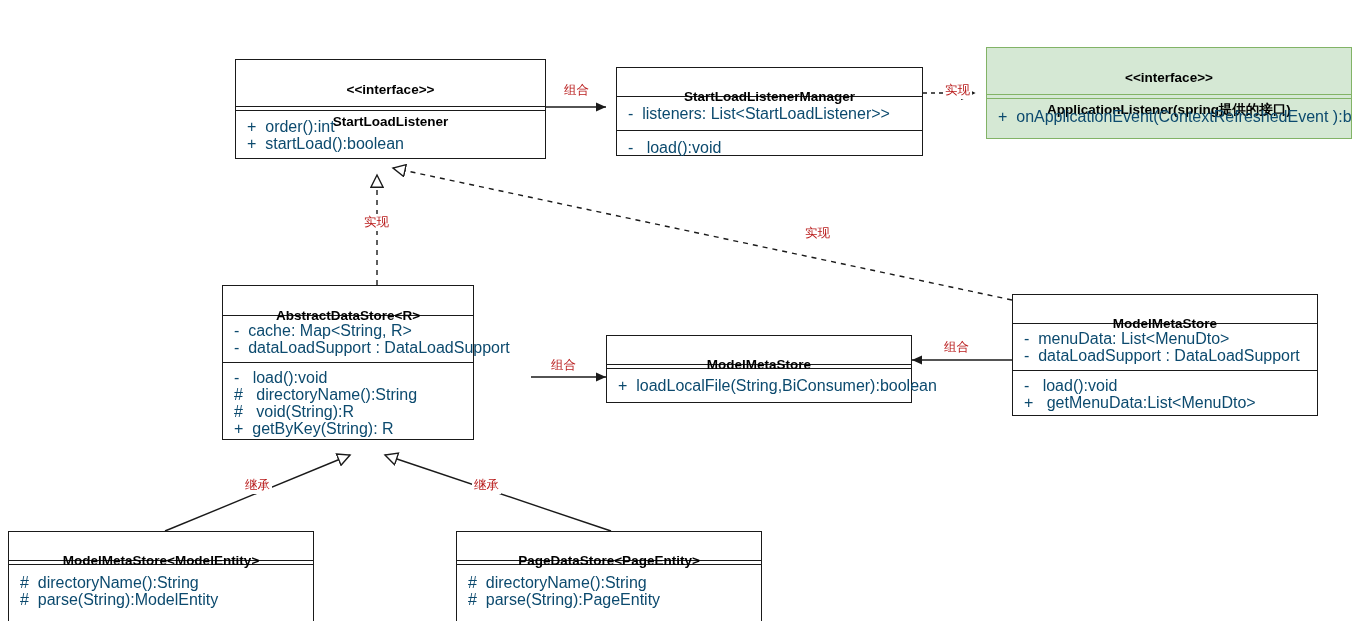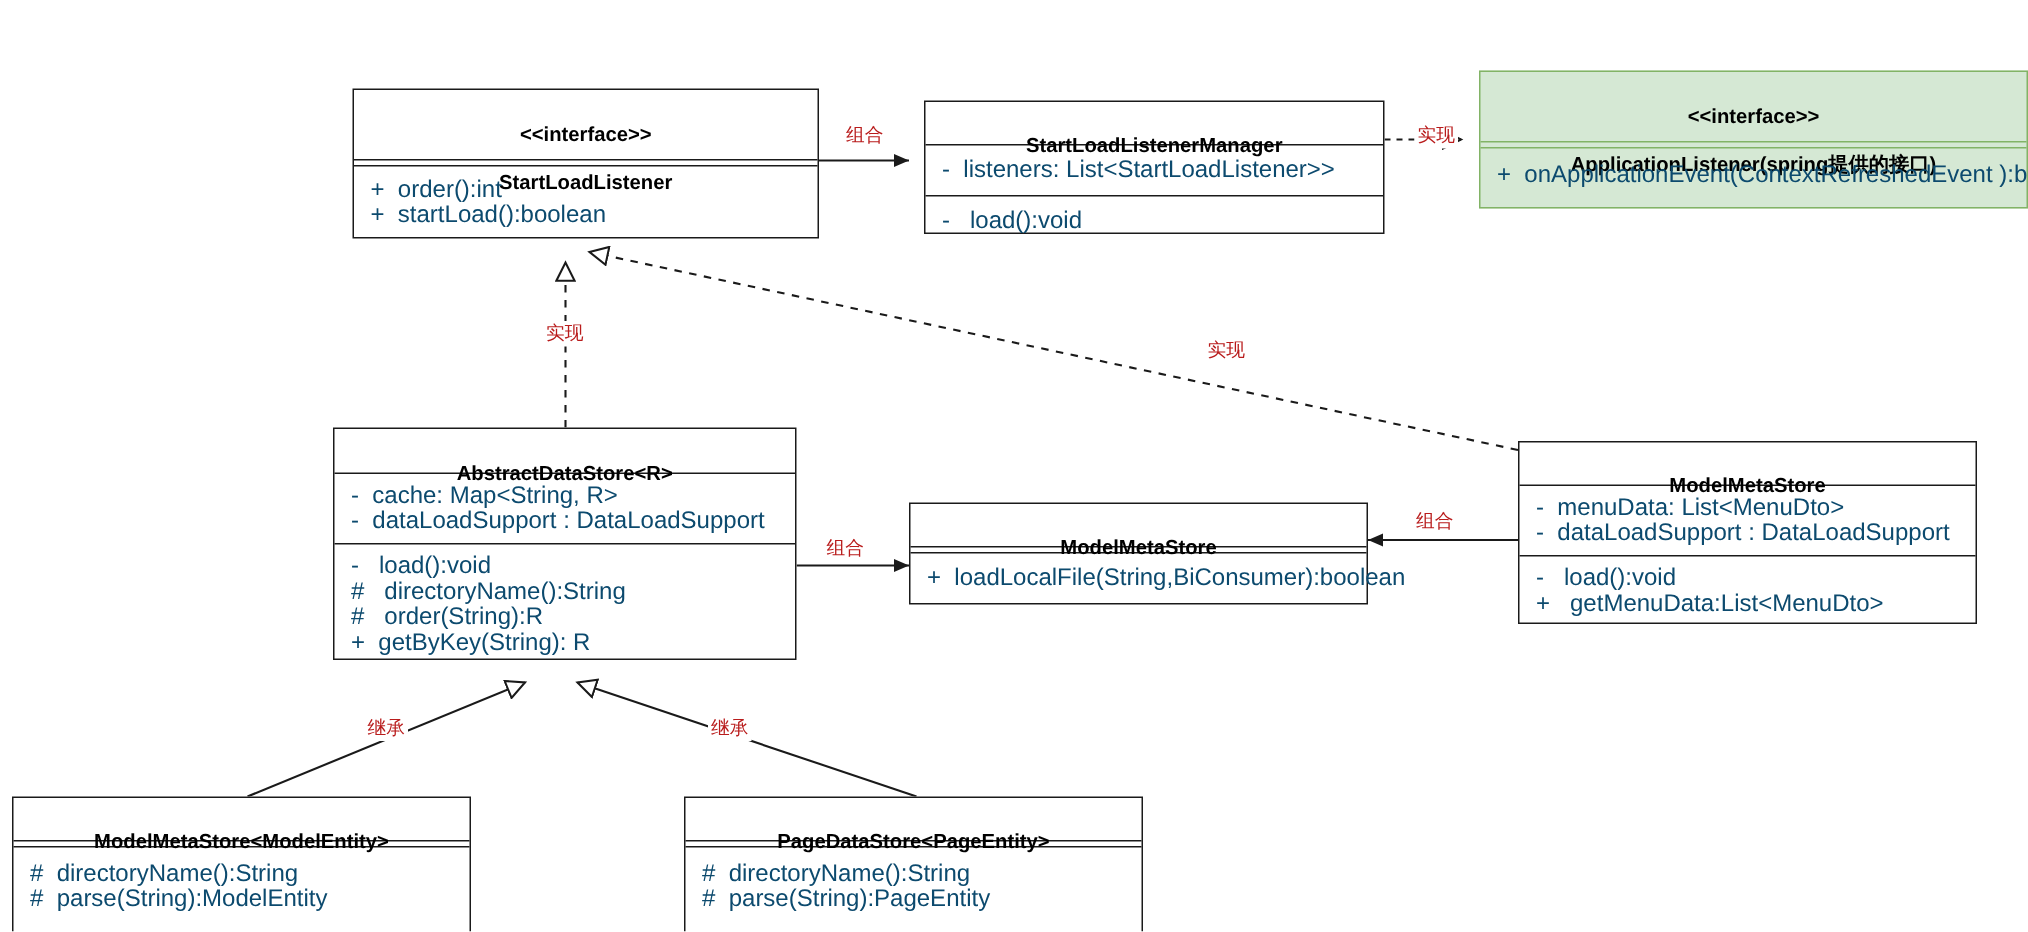--- a/index.html
+++ b/index.html
@@ -157,34 +157,34 @@
     <div class="uml-title" style="height:46px;">
       <span>&lt;&lt;interface&gt;&gt;</span><br>
       <span>ApplicationListener(spring提供的接口)</span>
     </div>
     <div class="uml-sep double"></div>
     <div class="uml-compartment" style="padding-top:9px;">
       <div class="uml-row">+  onApplicationEvent(ContextRefreshedEvent ):boolean</div>
     </div>
   </div>
 
-  <div class="uml-box" style="left:222px; top:285px; width:309px; height:155px;">
+  <div class="uml-box" style="left:222px; top:285px; width:252px; height:155px;">
     <div class="uml-title" style="height:29px; padding-top:6px;">
       <span>AbstractDataStore&lt;R&gt;</span>
     </div>
     <div class="uml-sep"></div>
     <div class="uml-compartment" style="padding-top:6px; padding-bottom:6px;">
       <div class="uml-row">-  cache: Map&lt;String, R&gt;</div>
       <div class="uml-row">-  dataLoadSupport : DataLoadSupport</div>
     </div>
     <div class="uml-sep"></div>
     <div class="uml-compartment" style="padding-top:6px;">
       <div class="uml-row">-   load():void</div>
       <div class="uml-row">#   directoryName():String</div>
-      <div class="uml-row">#   order(String):R</div>
+      <div class="uml-row">#   void(String):R</div>
       <div class="uml-row">+  getByKey(String): R</div>
     </div>
   </div>
 
   <div class="uml-box" style="left:606px; top:335px; width:306px; height:68px;">
     <div class="uml-title" style="height:28px; padding-top:5px;">
       <span>ModelMetaStore</span>
     </div>
     <div class="uml-sep double"></div>
     <div class="uml-compartment" style="padding-top:8px;">

